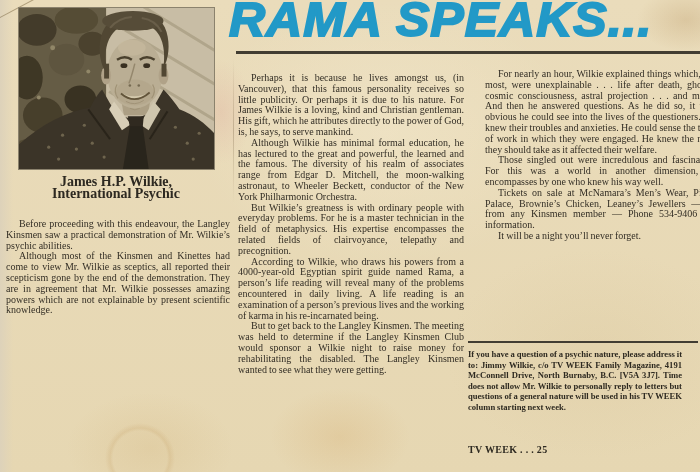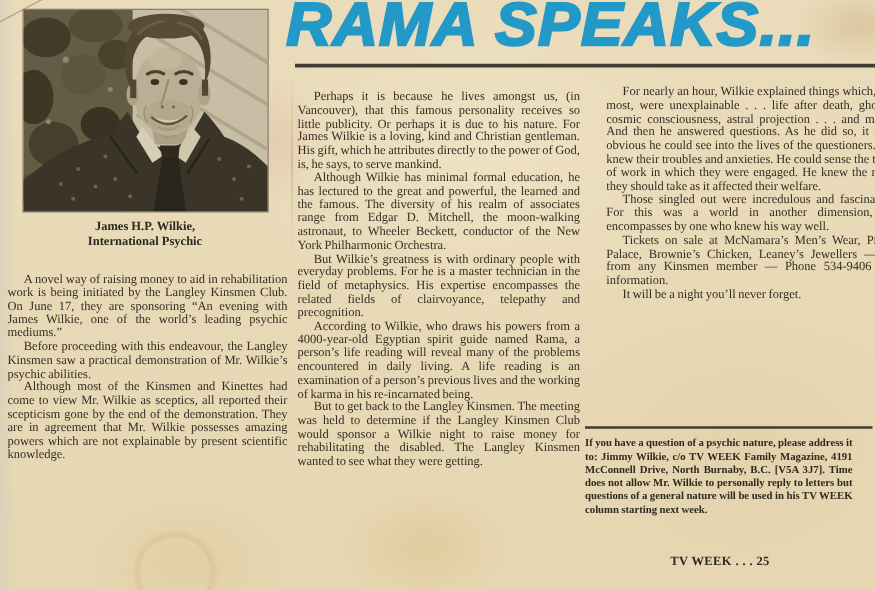--- a/index.html
+++ b/index.html
@@ -36,39 +36,39 @@
   .rule { position:absolute; background:#423d32; }
   .rule-headline { left:236px; top:51px; width:464px; height:3px; }
   .rule-notice  { left:468px; top:341px; width:230px; height:2px; }
   .photo {
     position:absolute; left:18px; top:7px; width:197px; height:163px; margin:0;
     border:1px solid rgba(80,70,50,0.40); box-sizing:border-box; background:#b3aa95;
   }
   .photo svg { display:block; width:100%; height:100%; }
   .caption {
     position:absolute; left:10px; top:176px; width:212px; text-align:center;
-    font-weight:bold; font-size:10px; line-height:11.5px; color:#2d2921;
+    font-weight:bold; font-size:14px; line-height:11.5px; color:#2d2921;
   }
   .col {
     position:absolute; text-align:justify; font-size:10px; line-height:10.8px;
     word-spacing:-0.4px; color:#332e25; overflow:hidden;
   }
   .col p { margin:0; text-indent:13px; }
   .col p.bold { font-weight:bold; }
   .col-left  { left:6px;   top:219px; width:224px; height:238px; }
   .col-mid   { left:238px; top:73px;  width:226px; height:384px; }
   .col-right { left:485px; top:69px;  width:230px; height:270px; }
   .notice {
     position:absolute; left:468px; top:349px; width:230px;
     font-weight:bold; font-size:8.6px; line-height:10.6px; text-align:justify;
     word-spacing:-0.3px; color:#2e2a21;
   }
   .notice p { margin:0 16px 5px 0; }
   .page-label {
-    position:absolute; left:468px; top:444px; width:216px; text-align:center;
+    position:absolute; left:468px; top:444px; width:216px; text-align:left;
     font-weight:bold; font-size:10px; letter-spacing:0.3px; color:#2e2a21;
   }
 </style>
 </head>
 <body>
 
 <div class="page">
 
   <div class="fold"></div>
   <div class="crease-v"></div>
@@ -157,21 +157,20 @@
       <rect width="197" height="162" fill="#d8c49a" opacity="0.10"></rect>
     </svg>
   </figure>
 
   <div class="caption">
     <div>James H.P. Wilkie,</div>
     <div>International Psychic</div>
   </div>
 
   <div class="col col-left">
-    <p>A novel way of raising money to aid in reha­bilitation work is being initiated by the Lang­ley Kinsmen Club. On June 17, they are spon­soring “An evening with James Wilkie, one of the world’s leading psychic mediums.”</p>
     <p>Before proceeding with this endeavour, the Langley Kinsmen saw a practical demonstra­tion of Mr. Wilkie’s psychic abilities.</p>
     <p>Although most of the Kinsmen and Kinettes had come to view Mr. Wilkie as sceptics, all reported their scepticism gone by the end of the demonstration. They are in agreement that Mr. Wilkie possesses amazing powers which are not explainable by present scienti­fic knowledge.</p>
   </div>
 
   <div class="col col-mid">
     <p>Perhaps it is because he lives amongst us, (in Vancouver), that this famous personality receives so little publicity. Or perhaps it is due to his nature. For James Wilkie is a loving, kind and Christian gentleman. His gift, which he attributes directly to the power of God, is, he says, to serve mankind.</p>
     <p>Although Wilkie has minimal formal edu­cation, he has lectured to the great and powerful, the learned and the famous. The diversity of his realm of associates range from Edgar D. Mitchell, the moon-walking astronaut, to Wheeler Beckett, conductor of the New York Philharmonic Orchestra.</p>
     <p>But Wilkie’s greatness is with ordinary people with everyday problems. For he is a master technician in the field of metaphysics. His expertise encompasses the related fields of clairvoyance, telepathy and precognition.</p>
     <p>According to Wilkie, who draws his powers from a 4000-year-old Egyptian spirit guide named Rama, a person’s life reading will reveal many of the problems encountered in daily living. A life reading is an examination of a person’s previous lives and the working of karma in his re-incarnated being.</p>
     <p>But to get back to the Langley Kinsmen. The meeting was held to determine if the Langley Kinsmen Club would sponsor a Wilkie night to raise money for rehabilitating the dis­abled. The Langley Kinsmen wanted to see what they were getting.</p>

